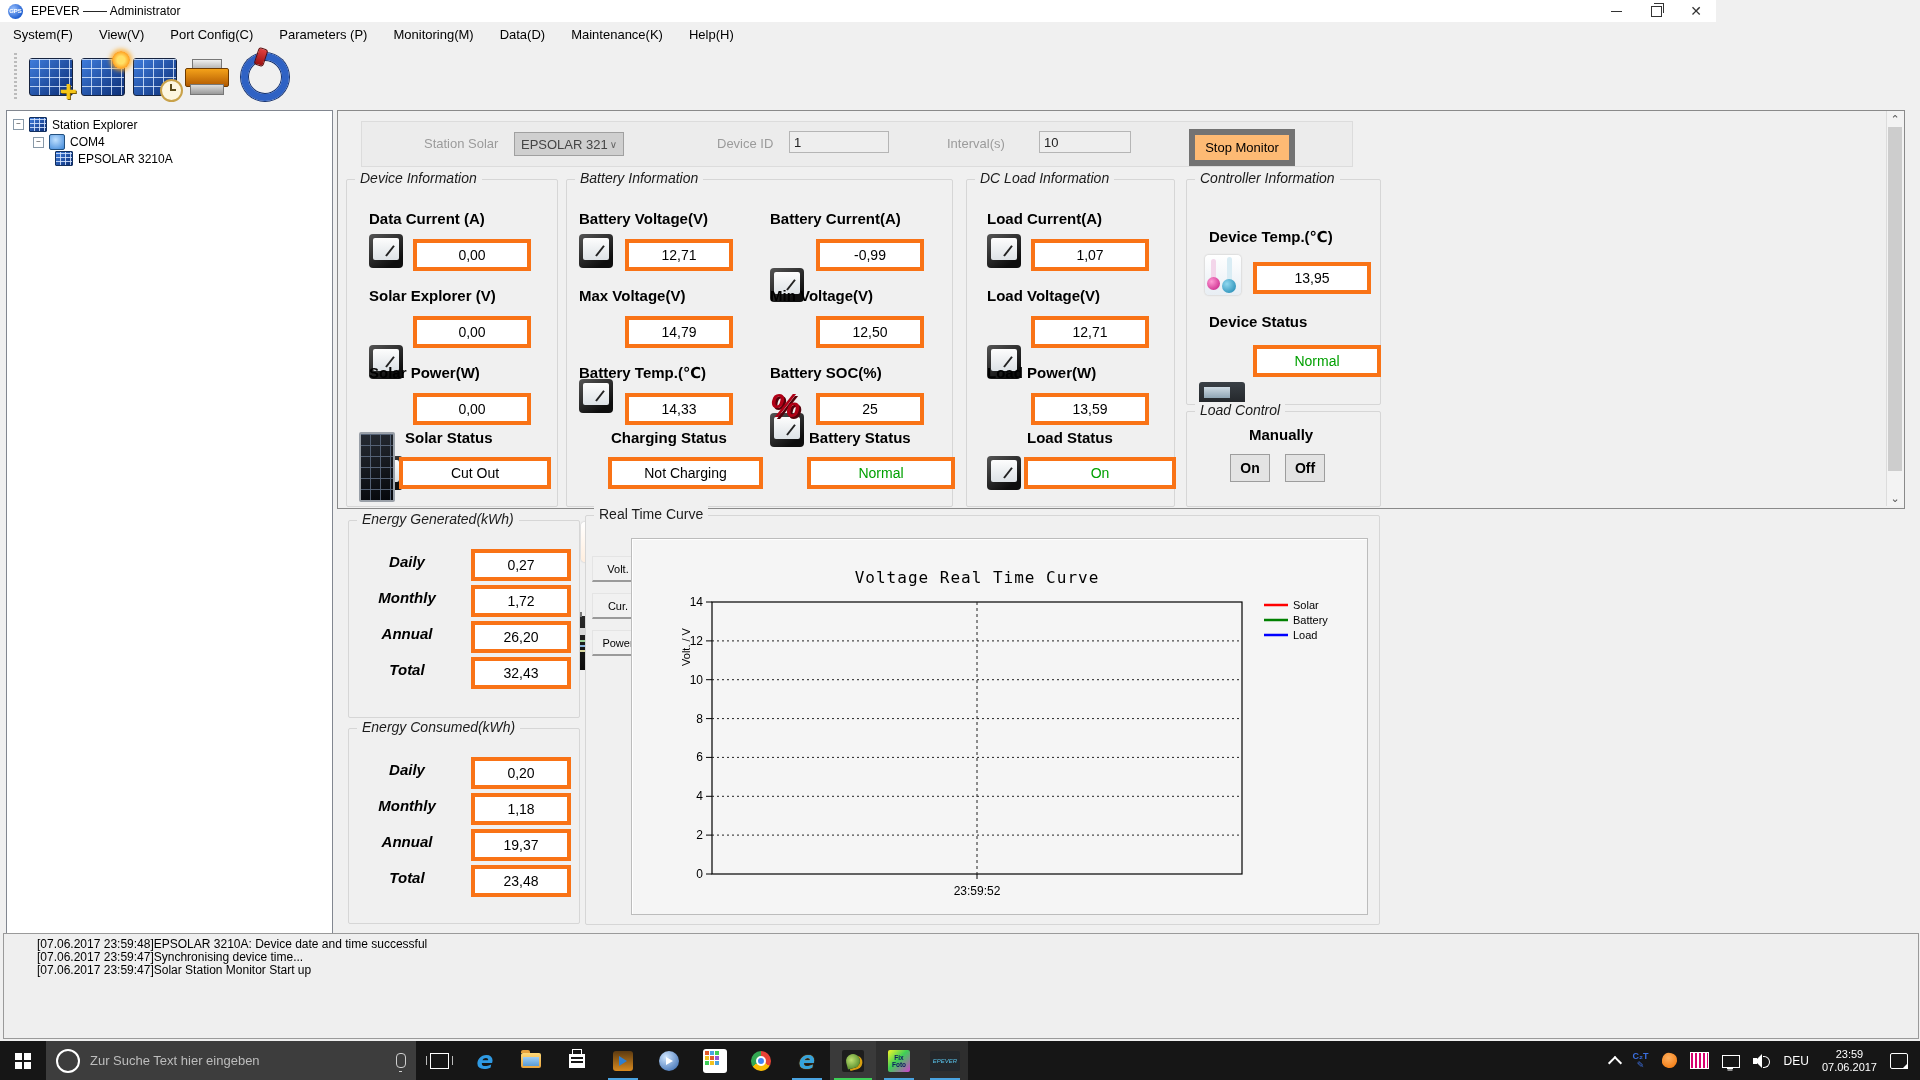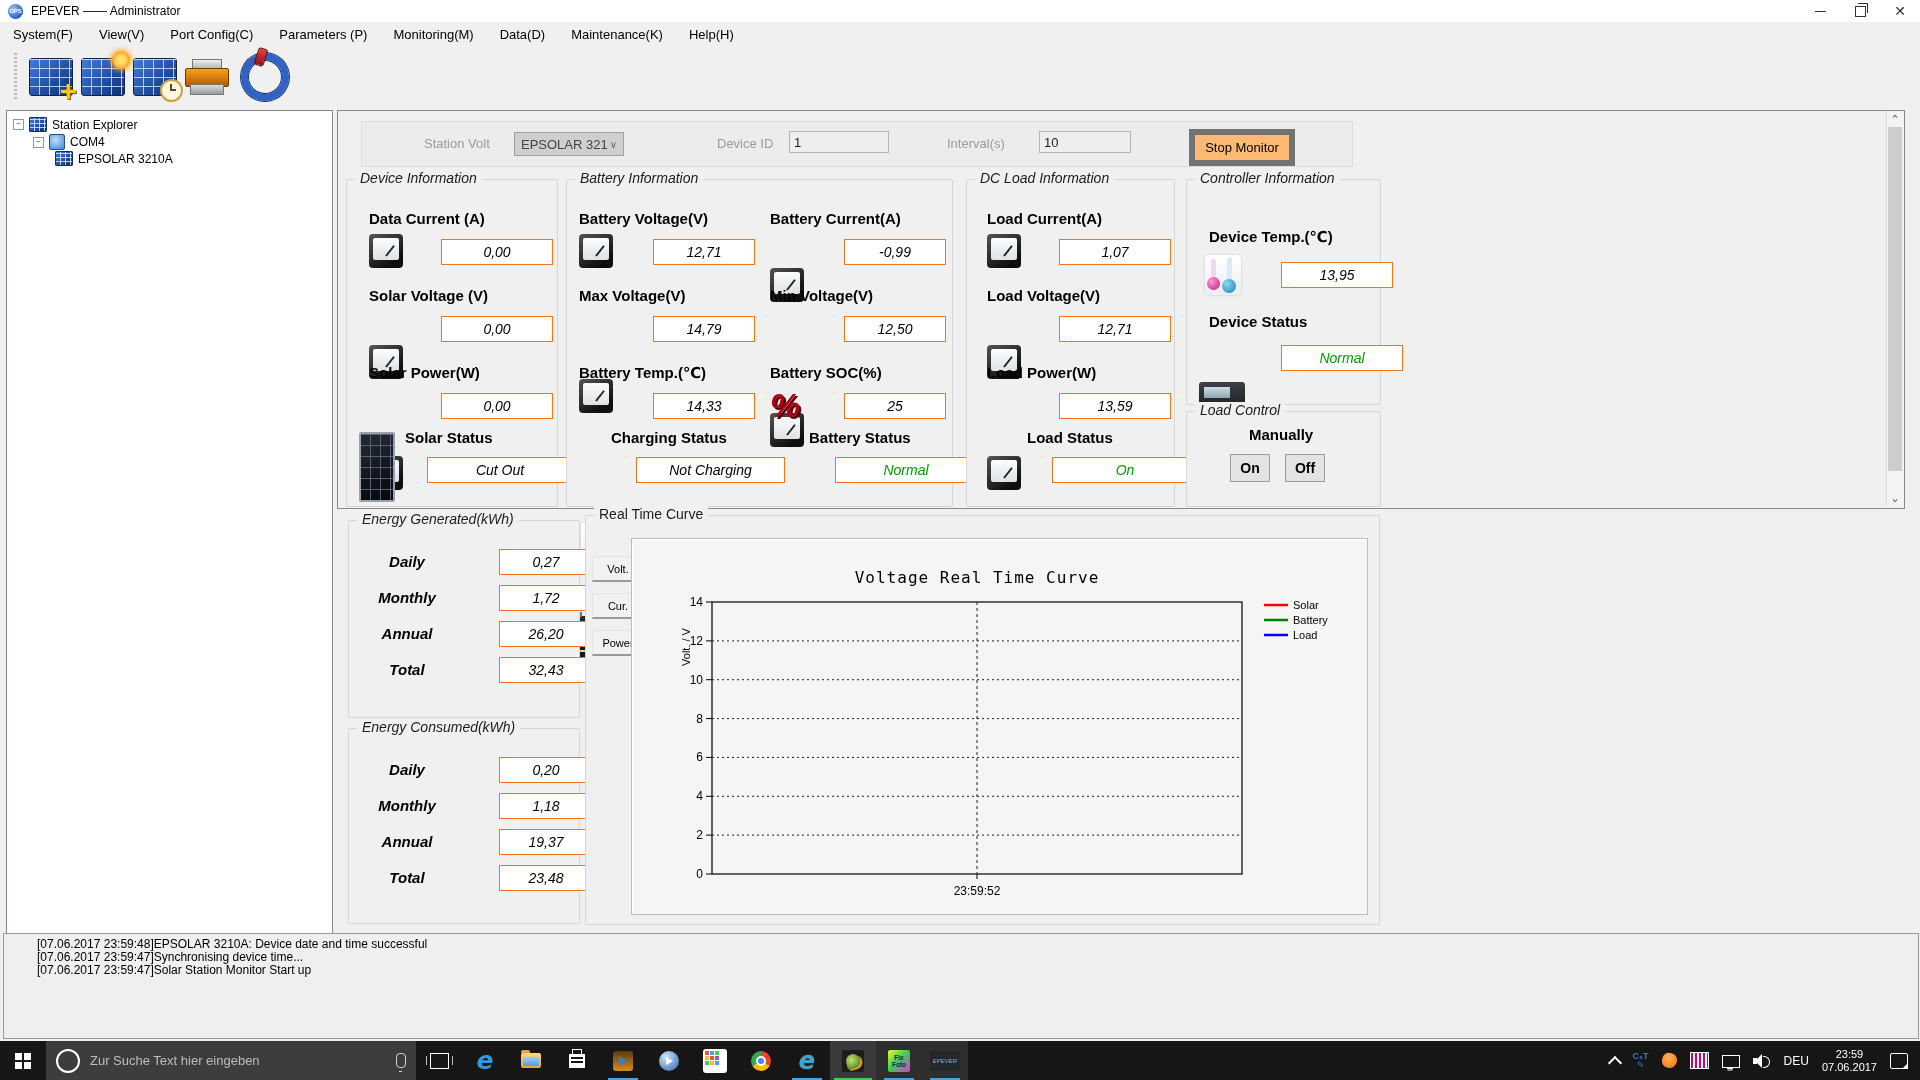--- a/index.html
+++ b/index.html
@@ -1,20 +1,20 @@
 <!DOCTYPE html>
 <html><head>
 <meta charset="utf-8">
 <style>
   html,body{margin:0;padding:0;}
   body{width:1920px;height:1080px;position:relative;overflow:hidden;
        background:#f0f0f0;font-family:"Liberation Sans","DejaVu Sans",sans-serif;color:#000;}
   .abs{position:absolute;}
   
-  .titlebar{left:0;top:0;width:1920px;height:22px;background:#ffffff;display:flex;align-items:center;}
+  .titlebar{left:0;top:0;width:1716px;height:22px;background:#ffffff;display:flex;align-items:center;}
   .applogo{width:15px;height:15px;margin-left:8px;border-radius:50%;
            background:radial-gradient(circle at 35% 35%,#9cc2ff,#1f5fd0 70%);display:flex;align-items:center;justify-content:center;
            color:#fff;font-size:6px;font-weight:bold;}
   .apptitle{margin-left:8px;font-size:12px;}
   .wbtn{width:40px;height:22px;display:flex;align-items:center;justify-content:center;color:#333;}
   .wbtn .bar{width:11px;height:1px;background:#333;}
   .wbtn .restore{width:9px;height:9px;border:1px solid #333;position:relative;background:#fff;}
   .wbtn .restore::before{content:"";position:absolute;left:2px;top:-4px;width:9px;height:9px;border:1px solid #333;border-bottom:none;border-left:none;}
   .menubar{left:0;top:22px;width:1920px;height:25px;background:#f0f0f0;display:flex;align-items:center;gap:26px;padding-left:13px;font-size:13px;}
   .toolbar{left:0;top:47px;width:1920px;height:60px;background:#f0f0f0;display:flex;align-items:center;gap:8px;padding-left:14px;}
@@ -58,22 +58,22 @@
   .ddown{background:#cfcfcf;border:1px solid #a0a0a0;color:#444;font-size:13px;display:flex;align-items:center;justify-content:space-between;padding:0 6px;}
   .tinput{background:#eeeeee;border:1px solid #b5b5b5;font-size:13px;padding:0 4px;color:#222;font-family:inherit;}
   .stopbtn{background:#fdba74;border:6px solid #737373;font-size:13px;display:flex;align-items:center;justify-content:center;}
   .vscroll{left:1548px;top:0px;width:17px;height:395px;background:#f3f3f3;border-left:1px solid #dcdcdc;}
   .varrow{position:absolute;left:2px;width:12px;height:12px;color:#555;font-size:11px;line-height:12px;text-align:center;}
   .vthumb{position:absolute;left:1px;top:16px;width:14px;height:344px;background:#cdcdcd;}
   
   .gbox{border:1px solid #d6d6d6;border-radius:2px;background:#f0f0f0;}
   .gtitle{position:absolute;top:-10px;left:8px;background:#f0f0f0;padding:0 5px;font-size:14px;font-style:italic;color:#1c1c1c;white-space:nowrap;}
   .flabel{font-size:15px;font-weight:bold;white-space:nowrap;}
-  .vbox{background:#fff;border:1px solid #f97316;height:24px;display:flex;align-items:center;justify-content:center;
-        font-size:14px;font-style:italic;margin-left:28px;}
+  .vbox{background:#fff;border:4px solid #f97316;height:24px;display:flex;align-items:center;justify-content:center;
+        font-size:14px;}
   .green{color:#00a000;}
   .gauge{width:34px;height:34px;border-radius:4px;background:linear-gradient(145deg,#555 0%,#0e0e0e 80%);position:relative;}
   .gauge::before{content:"";position:absolute;left:4px;top:4px;right:4px;bottom:8px;background:linear-gradient(#fdfdfd,#dde2e6);border-radius:2px;}
   .gauge::after{content:"";position:absolute;left:16px;top:9px;width:2px;height:13px;background:#222;transform-origin:50% 100%;transform:rotate(38deg);}
   .pcticon{font-size:34px;font-weight:bold;font-style:italic;color:#b00016;text-shadow:2px 2px 0 #55000a;line-height:34px;}
   .thermo{width:26px;height:40px;background:linear-gradient(#ffffff,#ffeede);border-radius:4px;position:relative;box-shadow:0 0 2px rgba(0,0,0,.25);}
   .thermo::before{content:"";position:absolute;left:11px;top:5px;width:5px;height:22px;background:linear-gradient(#ffd2a0,#ff8a00);border-radius:3px;}
   .thermo::after{content:"";position:absolute;left:7px;top:23px;width:13px;height:13px;border-radius:50%;background:radial-gradient(circle at 35% 35%,#ffc37a,#ff7a00);}
   .dualthermo{width:36px;height:40px;background:linear-gradient(#fff,#e8eef4);border-radius:4px;position:relative;box-shadow:0 0 2px rgba(0,0,0,.25);}
   .dualthermo .t1{position:absolute;left:6px;top:4px;width:5px;height:20px;background:#f3d6ea;border-radius:3px;}
@@ -221,21 +221,21 @@
   </div>
   <div class="titem" style="left:48px;top:40px">
     <div class="mini-solar"></div>
     <span>EPSOLAR 3210A</span>
   </div>
 </div>
 
 <div class="abs mainpanel">
 
   <div class="abs stationrow">
-    <div class="abs dimlabel" style="left:62px;top:14px">Station Volt</div>
+    <div class="abs dimlabel" style="left:62px;top:14px">Station Solar</div>
     <div class="abs ddown" style="left:152px;top:10px;width:96px;height:22px">
       <span>EPSOLAR 321</span>
       <span style="font-size:10px;color:#666">∨</span>
     </div>
     <div class="abs dimlabel" style="left:355px;top:14px">Device ID</div>
     <input class="abs tinput" style="left: 427px; top: 9px; width: 90px; height: 20px;" readonly="" value="1">
     <div class="abs dimlabel" style="left:585px;top:14px">Interval(s)</div>
     <input class="abs tinput" style="left: 677px; top: 9px; width: 82px; height: 20px;" readonly="" value="10">
   </div>
   <div class="abs stopbtn" style="left:851px;top:18px;width:94px;height:25px">Stop Monitor</div>
@@ -244,21 +244,21 @@
     <div class="varrow" style="top:2px">⌃</div>
     <div class="vthumb"></div>
     <div class="varrow" style="bottom:2px">⌄</div>
   </div>
 
   <div class="abs gbox" style="left:8px;top:68px;width:210px;height:326px">
     <div class="gtitle">Device Information</div>
     <div class="abs flabel" style="left:22px;top:30px">Data Current (A)</div>
     <div class="abs gauge" style="left:22px;top:54px"></div>
     <div class="abs vbox" style="left:66px;top:59px;width:110px">0,00</div>
-    <div class="abs flabel" style="left:22px;top:107px">Solar Voltage (V)</div>
+    <div class="abs flabel" style="left:22px;top:107px">Solar Explorer (V)</div>
     <div class="abs gauge" style="left:22px;top:131px"></div>
     <div class="abs vbox" style="left:66px;top:136px;width:110px">0,00</div>
     <div class="abs flabel" style="left:22px;top:184px">Solar Power(W)</div>
     <div class="abs gauge" style="left:22px;top:208px"></div>
     <div class="abs vbox" style="left:66px;top:213px;width:110px">0,00</div>
     <div class="abs panelicon" style="left:12px;top:252px"></div>
     <div class="abs flabel" style="left:58px;top:249px">Solar Status</div>
     <div class="abs vbox" style="left:52px;top:277px;width:144px">Cut Out</div>
   </div>
 

